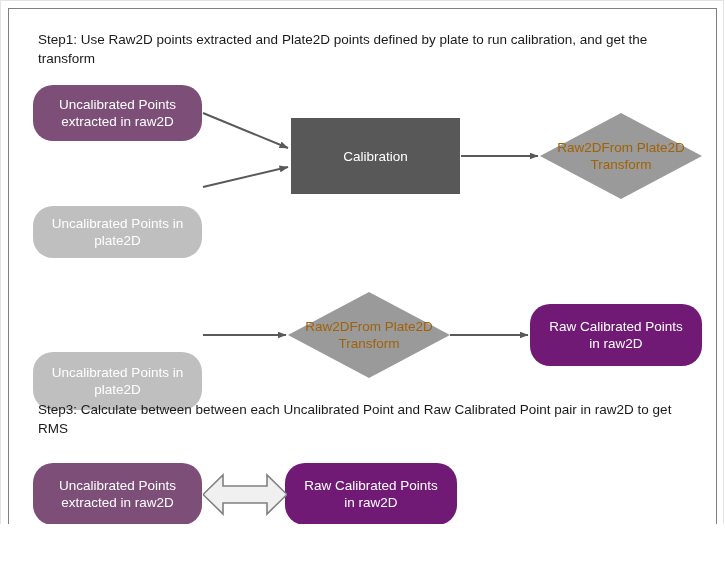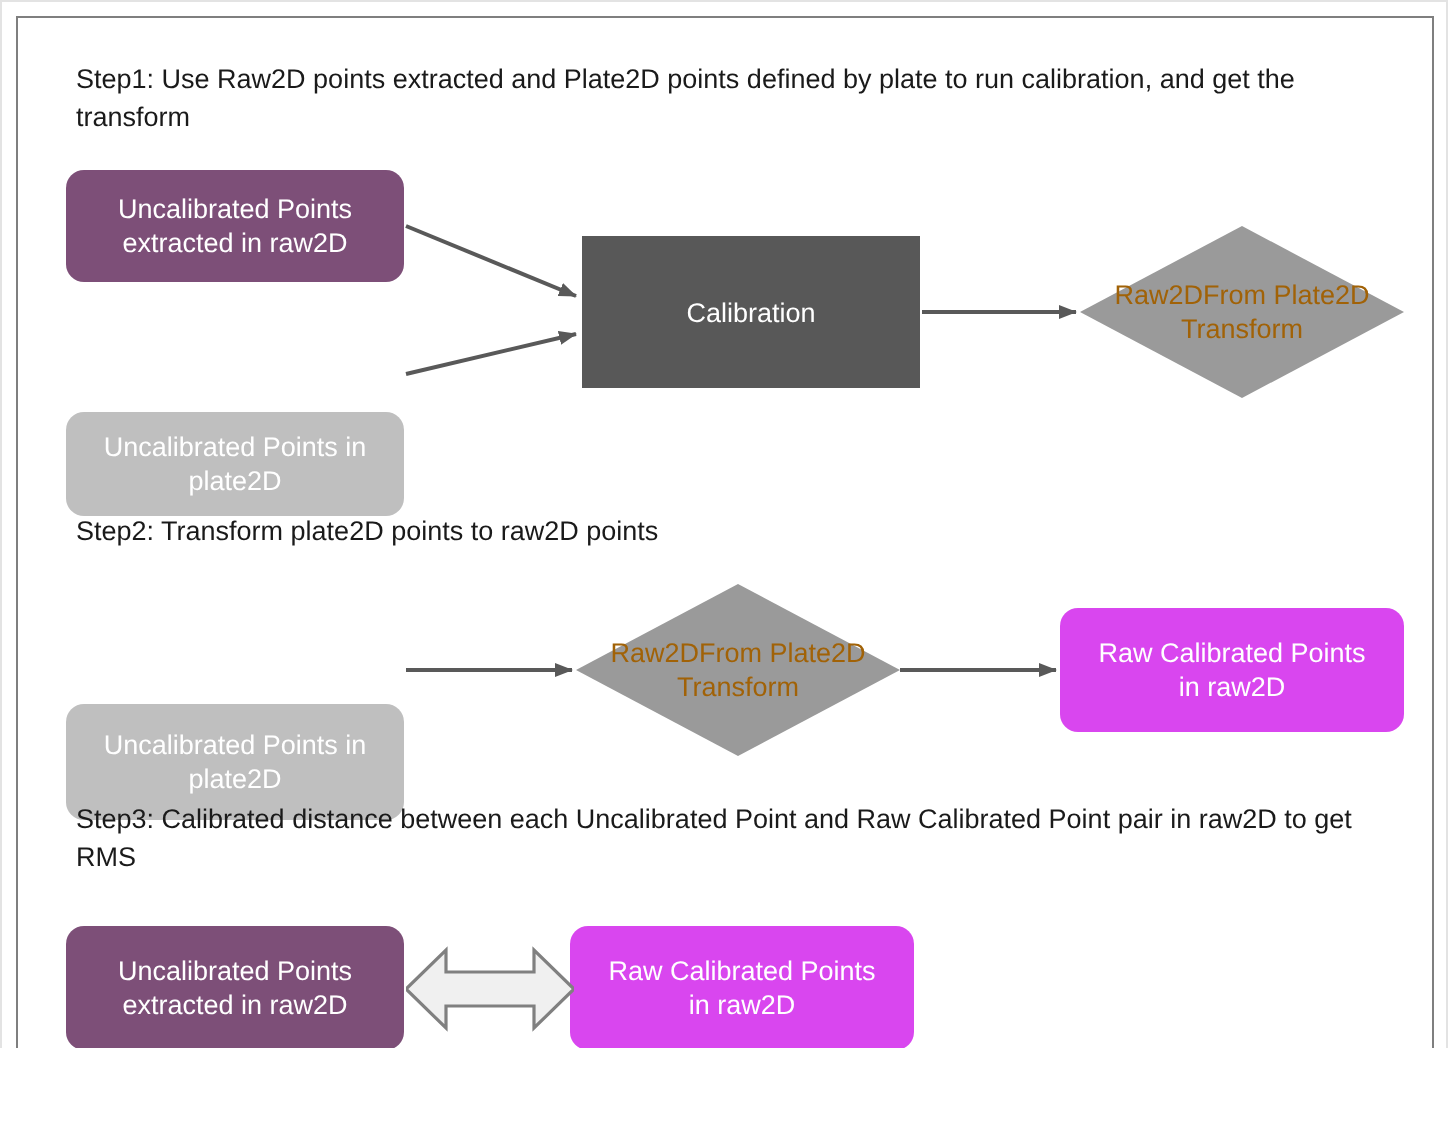--- a/index.html
+++ b/index.html
@@ -48,25 +48,25 @@
     box-sizing: border-box;
     display: flex;
     align-items: center;
     justify-content: center;
     text-align: center;
     color: #ffffff;
     font-size: 13.5px;
     line-height: 17px;
     padding: 2px 6px;
   }
-  .node.rounded { border-radius: 9px; }
+  .node.rounded { border-radius: 20px; }
   .node.purple  { background: #7d4f78; }
   .node.gray    { background: #bfbfbf; margin-top: 46px; }
   .node.darkgray{ background: #585858; border-radius: 0; }
-  .node.blue    { background: #d946ef; }
+  .node.blue    { background: #701a75; }
 
   .node .label { display: block; }
 
   
   .diamond {
     position: absolute;
   }
   .diamond svg { display: block; }
   .diamond .dlabel {
     position: absolute;
@@ -139,21 +139,20 @@
         <marker id="ah" markerWidth="9" markerHeight="7" refX="8.5" refY="3.5" orient="auto" markerUnits="userSpaceOnUse">
           <polygon points="0,0 9,3.5 0,7" fill="#595959"></polygon>
         </marker>
       </defs>
       <line x1="203" y1="113" x2="288" y2="148" stroke="#595959" stroke-width="2" marker-end="url(#ah)"></line>
       <line x1="203" y1="187" x2="288" y2="167" stroke="#595959" stroke-width="2" marker-end="url(#ah)"></line>
       <line x1="461" y1="156" x2="538" y2="156" stroke="#595959" stroke-width="2" marker-end="url(#ah)"></line>
     </svg>
   </div>
 
-  <div class="step-text" style="left:38px; top:256px; width:660px;">Step2: Transform plate2D points to raw2D points</div>
 
   <div class="node rounded gray" style="left:33px; top:306px; width:169px; height:58px;">
     <span>
       <span class="label">Uncalibrated Points in</span>
       <span class="label">plate2D</span>
     </span>
   </div>
 
   <div class="diamond" style="left:288px; top:292px; width:162px; height:86px;">
     <svg width="162" height="86" viewBox="0 0 162 86" aria-hidden="true">
@@ -180,21 +179,21 @@
       <defs>
         <marker id="ah2" markerWidth="9" markerHeight="7" refX="8.5" refY="3.5" orient="auto" markerUnits="userSpaceOnUse">
           <polygon points="0,0 9,3.5 0,7" fill="#595959"></polygon>
         </marker>
       </defs>
       <line x1="203" y1="335" x2="286" y2="335" stroke="#595959" stroke-width="2" marker-end="url(#ah2)"></line>
       <line x1="450" y1="335" x2="528" y2="335" stroke="#595959" stroke-width="2" marker-end="url(#ah2)"></line>
     </svg>
   </div>
 
-  <div class="step-text" style="left:38px; top:400px; width:665px;">Step3: Calibrated distance between each Uncalibrated Point and Raw Calibrated Point pair in raw2D to get RMS</div>
+  <div class="step-text" style="left:38px; top:400px; width:665px;">Step3: Calculate between between each Uncalibrated Point and Raw Calibrated Point pair in raw2D to get RMS</div>
 
   <div class="node rounded purple" style="left:33px; top:463px; width:169px; height:62px;">
     <span>
       <span class="label">Uncalibrated Points</span>
       <span class="label">extracted in raw2D</span>
     </span>
   </div>
 
   <div class="node rounded blue" style="left:285px; top:463px; width:172px; height:62px;">
     <span>

